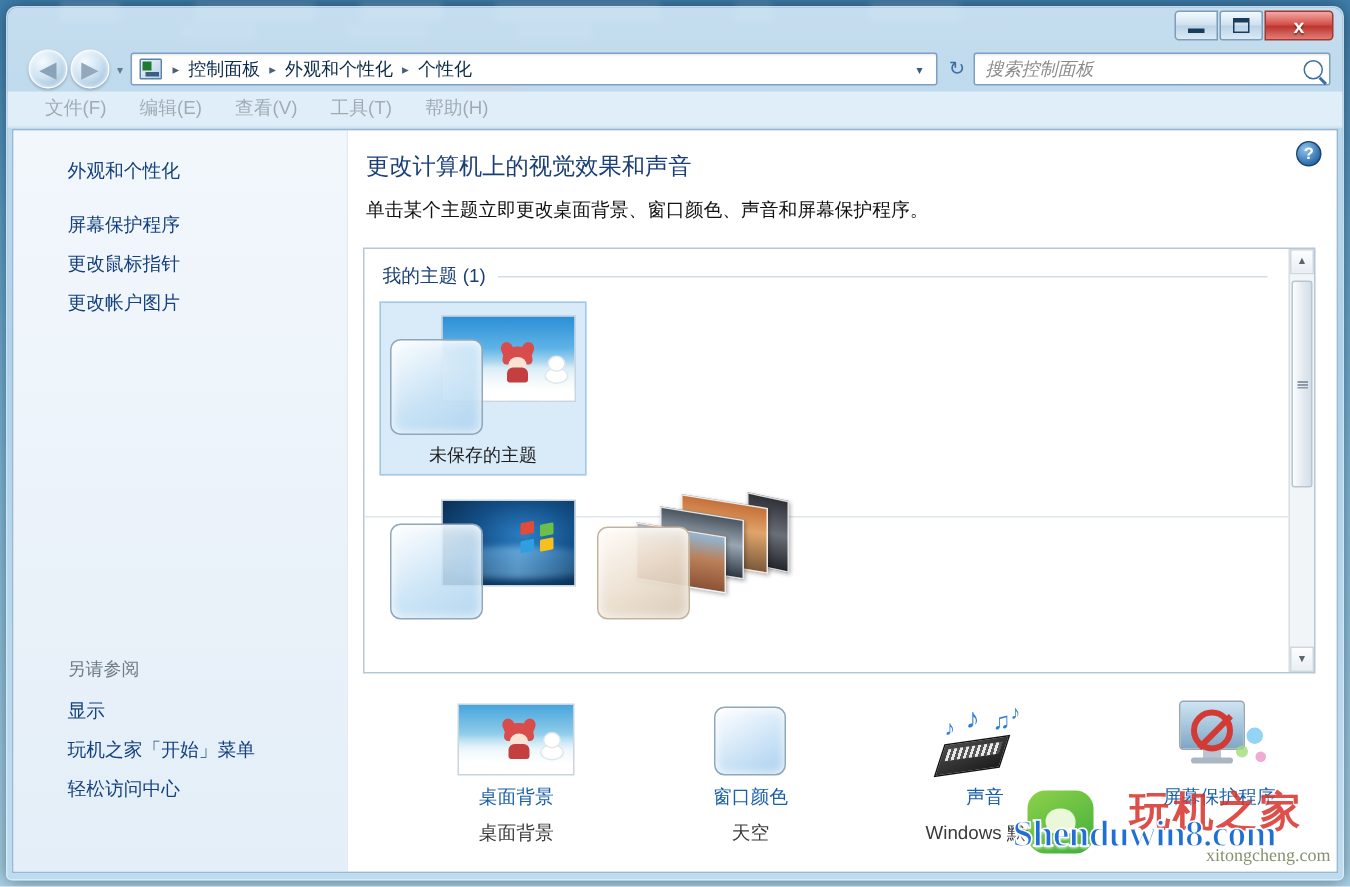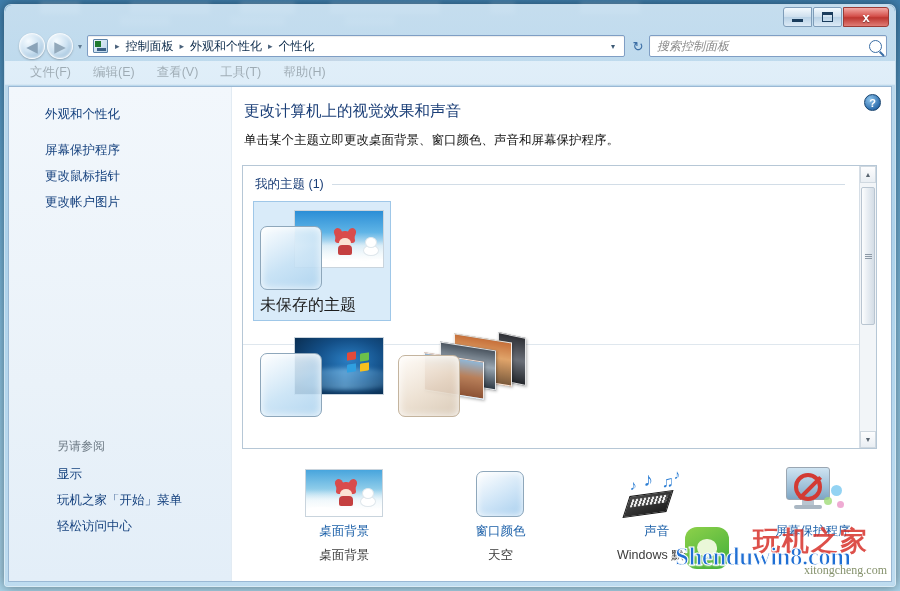--- a/index.html
+++ b/index.html
@@ -103,21 +103,21 @@
      display:flex; align-items:center; padding-left:14px; gap:0; }
   .menuitem { font-size:12.5px; color:#1a1a1a; padding:2px 11px; cursor:default; }
 
   
   .bodyarea { position:absolute; left:3px; right:3px; top:81px; bottom:4px;
      background:#fff; border:1px solid #9ab8d4; display:flex; overflow:hidden; }
   .sidebar { width:223px; background:linear-gradient(180deg,#f2f7fc 0%,#eaf2f9 60%,#e3eef8 100%);
      border-right:1px solid #e2ebf3; position:relative; padding:14px 0 0 0; }
   .side-link { font-size:12.5px; color:#15417e; padding:4px 0 4px 36px; cursor:pointer; line-height:18px;}
   .side-link.head { color:#15417e; margin-bottom:10px; }
-  .side-bottom { position:absolute; bottom:42px; left:12px; right:0; }
+  .side-bottom { position:absolute; bottom:42px; left:0; right:0; }
   .side-title { font-size:12px; color:#6e7b86; padding:3px 0 6px 36px; }
 
   .content { flex:1; position:relative; background:#fff; padding:14px 0 0 0; overflow:hidden; }
   .helpicon { position:absolute; right:10px; top:7px; width:17px; height:17px; border-radius:50%;
      background:radial-gradient(circle at 35% 30%, #8fc5ec, #2f6fae 70%, #1d4f86);
      border:1px solid #16436f; color:#fff; font-size:11px; font-weight:bold;
      display:flex; align-items:center; justify-content:center; }
   h1.pgtitle { font-size:15.5px; font-weight:normal; color:#1a3e77; padding:0 0 0 12px; }
   .pgsub { font-size:12.5px; color:#111; padding:10px 0 0 12px; }
 
@@ -153,21 +153,21 @@
      border-radius:4px 4px 2px 2px; }
   .snowman { position:absolute; left:68px; top:26px; width:16px; height:18px; }
   .sn-head { position:absolute; left:2px; top:0; width:12px; height:11px; background:#fff;
      border:1px solid #dfe7ec; border-radius:50%; }
   .sn-body { position:absolute; left:0; top:8px; width:16px; height:11px; background:#fff;
      border:1px solid #dfe7ec; border-radius:50%; }
   .thumb-win { position:absolute; left:0; bottom:0; width:62px; height:64px;
      border:1px solid #8ea7bb; border-radius:7px;
      background:linear-gradient(150deg, rgba(255,255,255,.92), rgba(199,226,245,.88) 55%, rgba(172,210,238,.9));
      box-shadow: inset 0 0 8px rgba(255,255,255,.9); }
-  .tilelabel { text-align:left; font-size:16px; color:#1d1d1d; margin-top:5px; }
+  .tilelabel { text-align:center; font-size:12px; color:#1d1d1d; margin-top:5px; }
 
   .thumb-win7 { position:absolute; right:0; top:2px; width:90px; height:58px; overflow:hidden;
      border:1px solid #c9d4dd;
      background:radial-gradient(ellipse at 62% 40%, #2b7fc4 0%, #134e86 45%, #07233f 100%); }
   .w7logo { position:absolute; right:14px; top:14px; width:22px; height:20px; }
   .w7q { position:absolute; width:9px; height:8px; border-radius:1px; }
   .thumb-win7 .swoosh { position:absolute; left:-10px; bottom:4px; width:120px; height:22px;
      border-radius:50%; background:linear-gradient(90deg, transparent, rgba(150,215,255,.55), transparent); filter:blur(2px);}
   .landstack { position:absolute; right:-4px; top:0; width:104px; height:70px; }
   .ls { position:absolute; border:1px solid rgba(255,255,255,.85); box-shadow:1px 1px 3px rgba(0,0,0,.3); }

